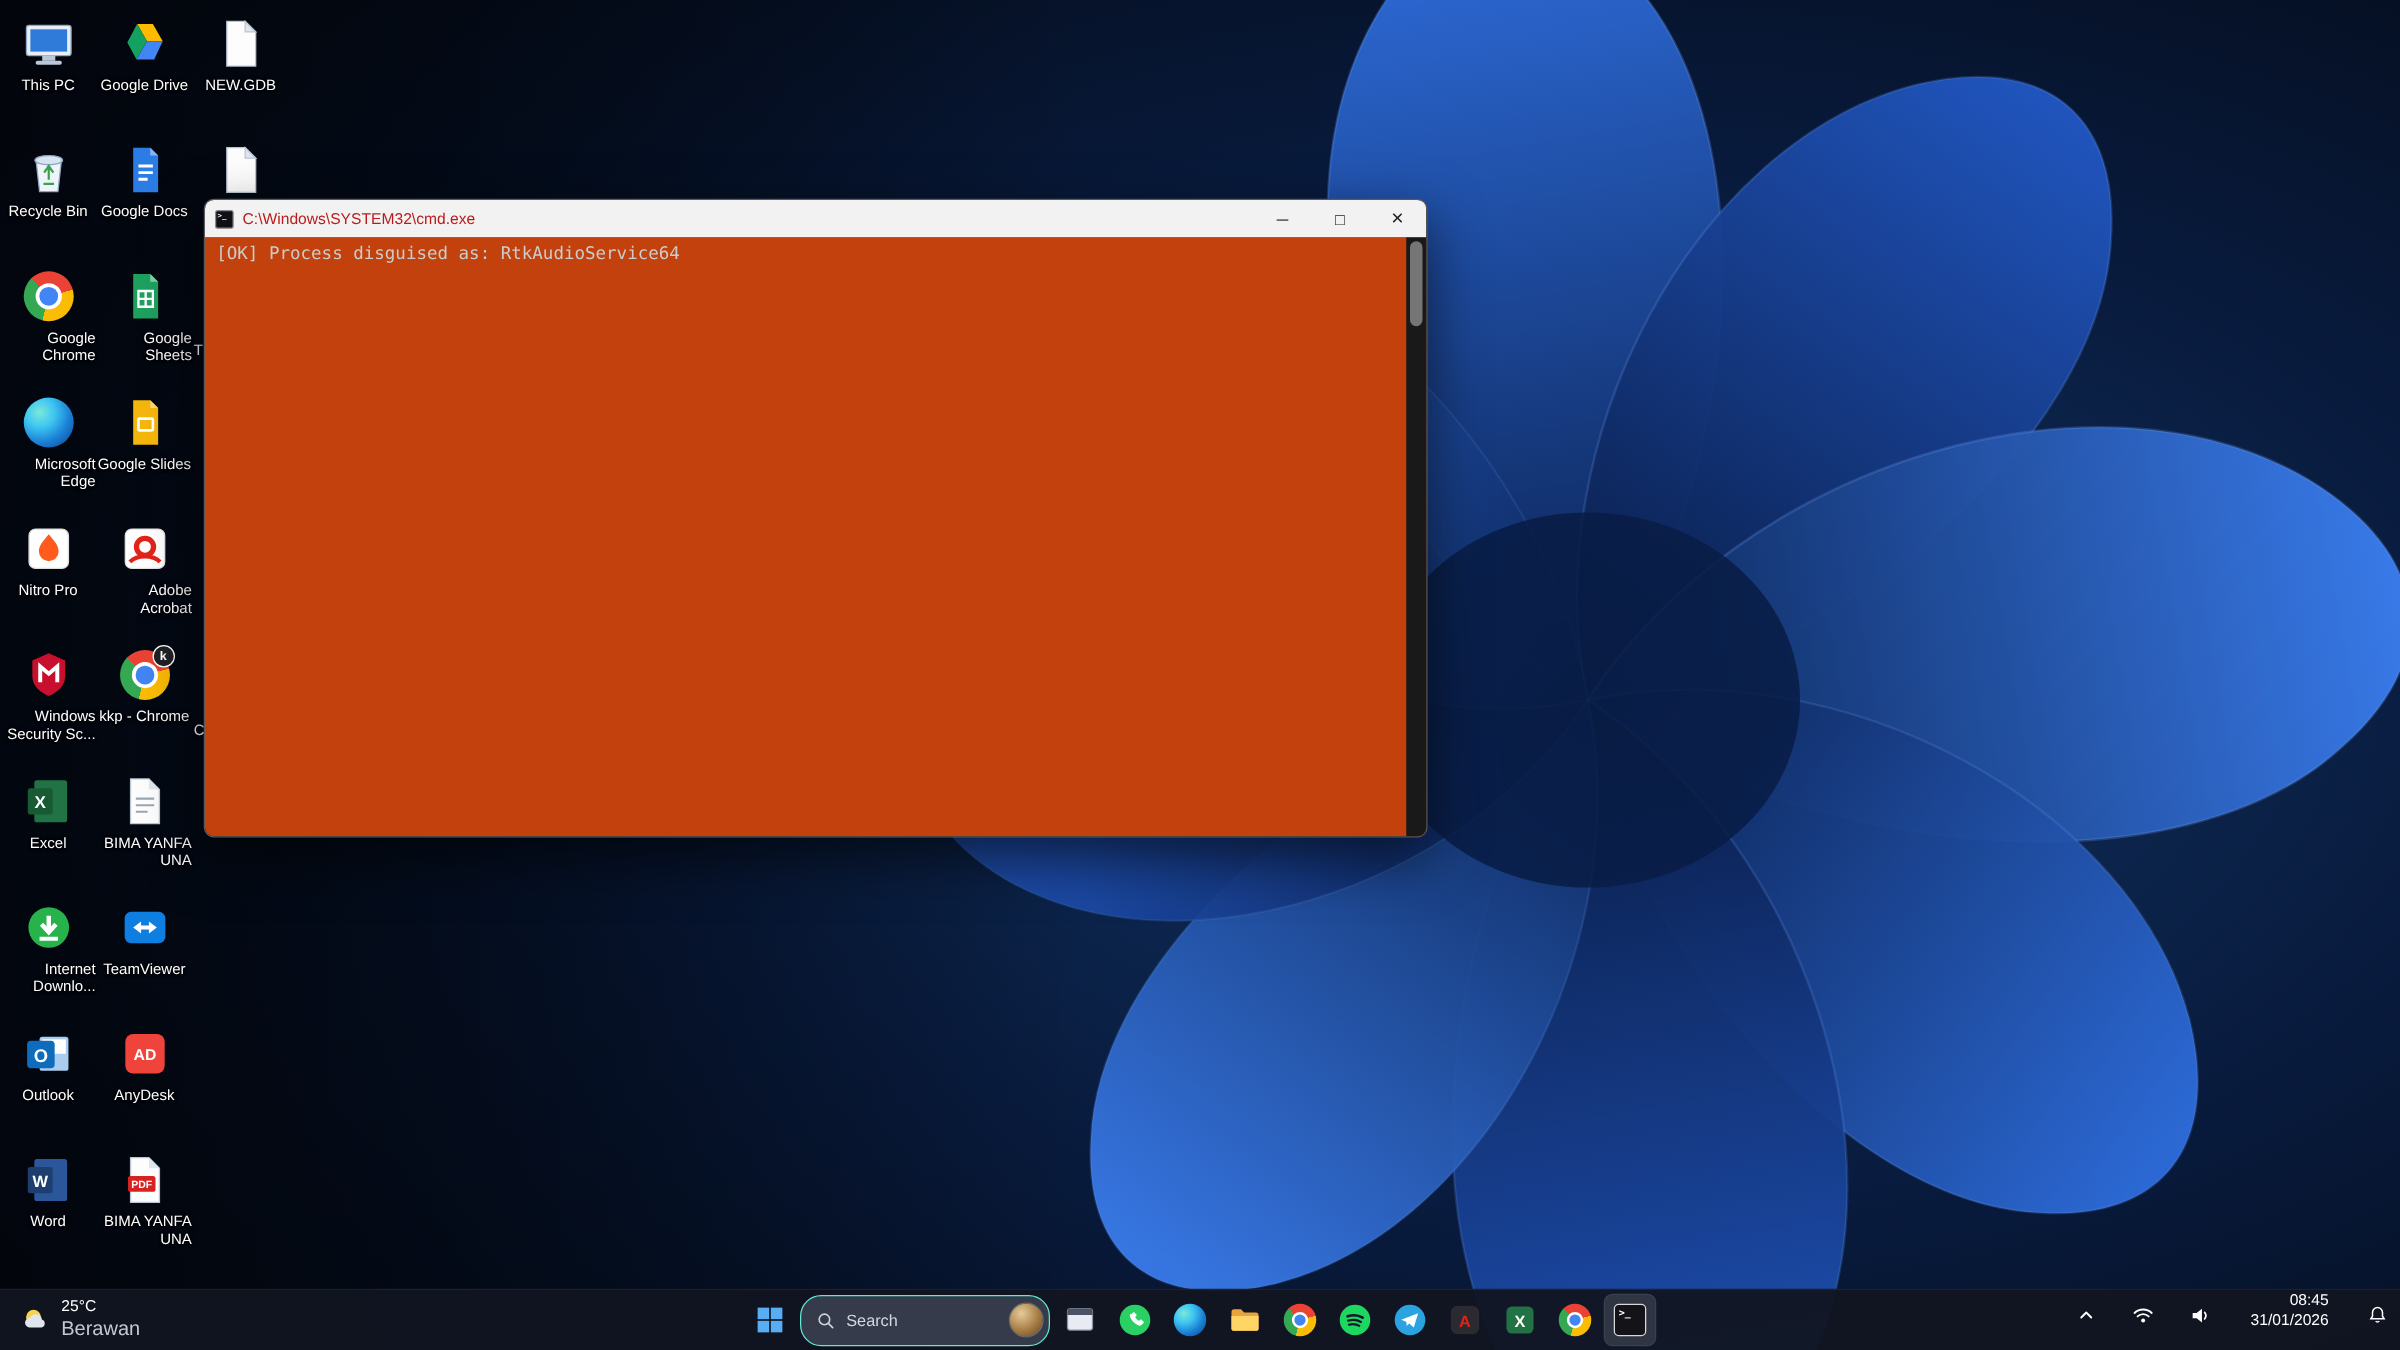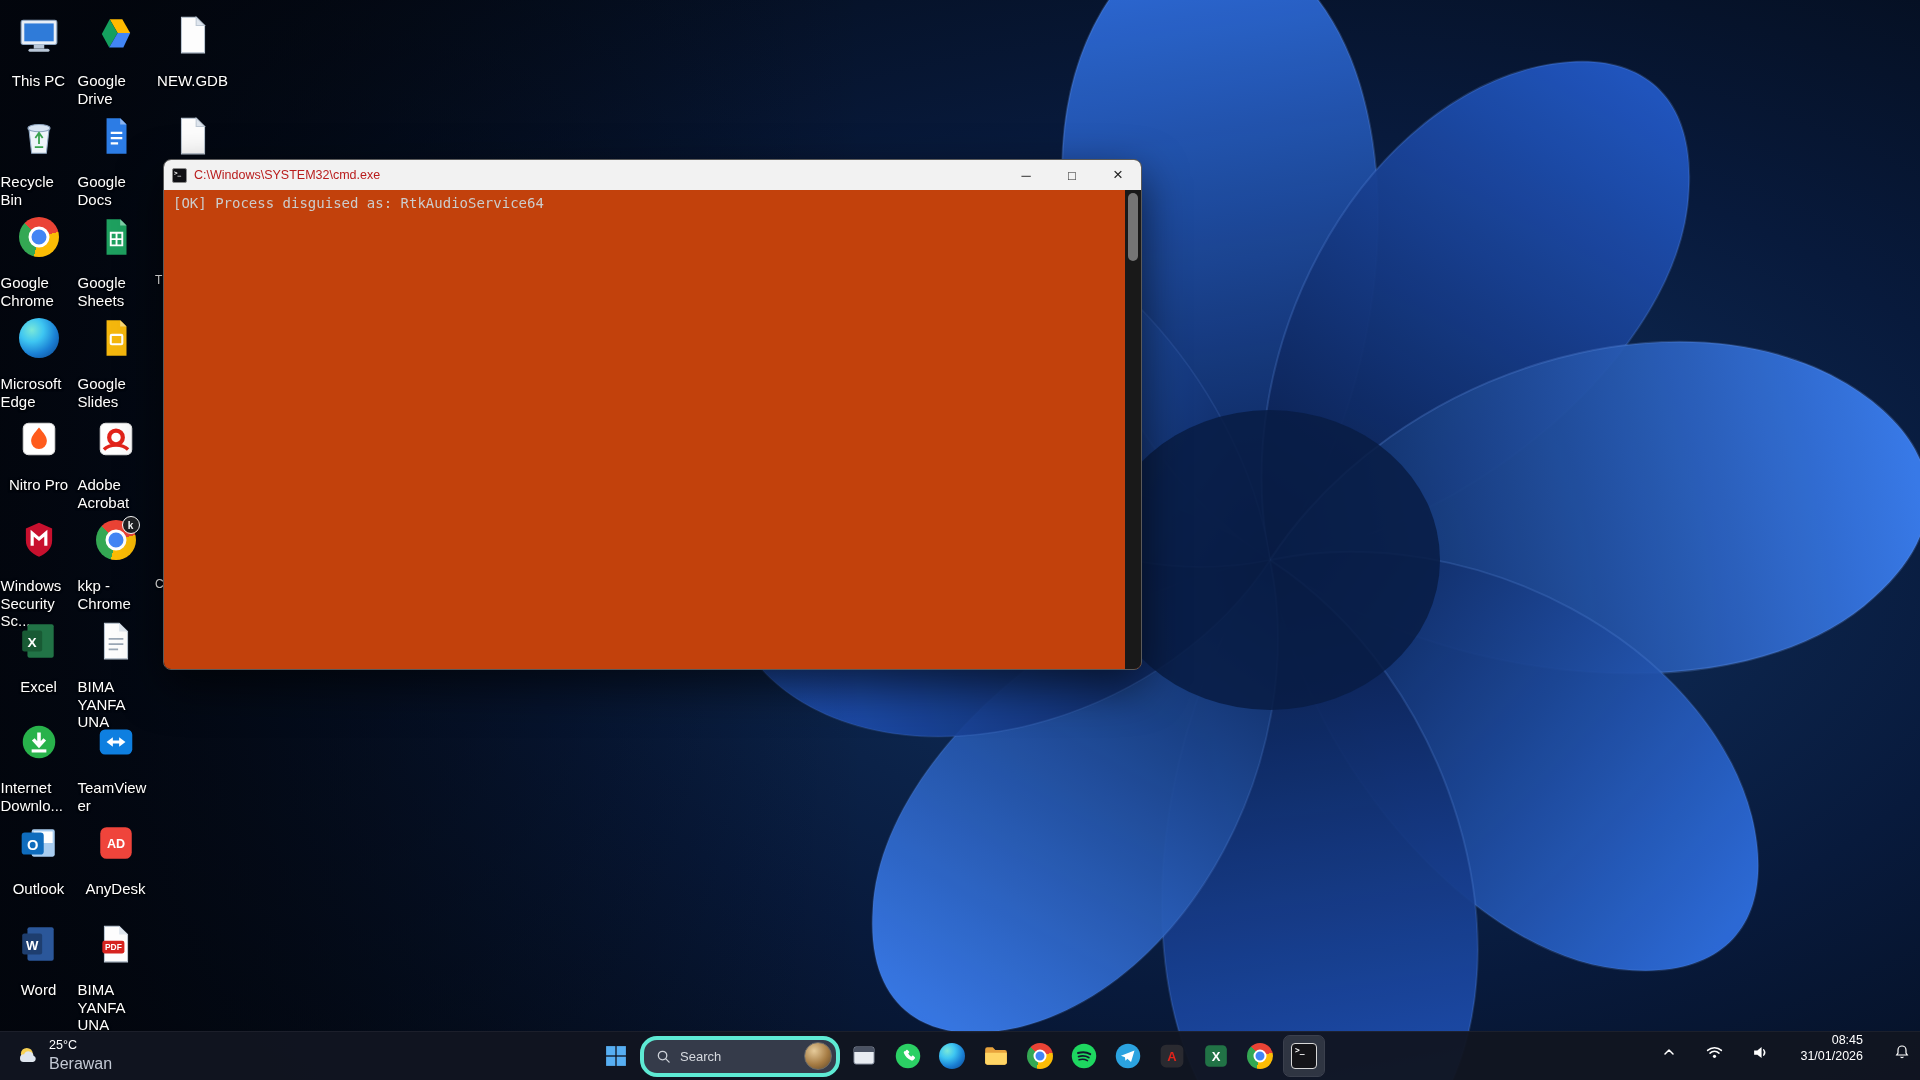--- a/index.html
+++ b/index.html
@@ -9,21 +9,21 @@
   svg text{font-family:"Liberation Sans",sans-serif}
 
   
   .wallpaper{position:absolute;inset:0;z-index:0}
 
   
   .dicon{position:absolute;width:77px;display:flex;flex-direction:column;align-items:center;
          padding-top:2px;z-index:2;cursor:default}
   .dicon .ig{width:46px;height:46px;display:flex;align-items:center;justify-content:center;position:relative}
   .ig svg{width:42px;height:42px;display:block}
-  .dlabel{margin-top:14px;font-size:15px;line-height:1.18;color:#fff;text-align:left;
+  .dlabel{margin-top:3px;font-size:12px;line-height:1.18;color:#fff;text-align:right;
           text-shadow:0 1px 2px rgba(0,0,0,.95),0 0 3px rgba(0,0,0,.8);max-width:76px;word-wrap:break-word}
   .partial{position:absolute;font-size:12px;color:#fff;text-shadow:0 1px 2px #000;z-index:2}
 
   .ball{width:40px;height:40px;border-radius:50%;position:relative;display:inline-block}
   .chrome{background:conic-gradient(from -45deg,#ea4335 0 120deg,#fbbc05 0 240deg,#34a853 0 360deg)}
   .chrome::after{content:"";position:absolute;left:50%;top:50%;width:15px;height:15px;
      transform:translate(-50%,-50%);background:#4285f4;border:3.5px solid #fff;border-radius:50%}
   .edgeball{background:radial-gradient(circle at 32% 30%,#7be8d8 0%,#3ec6f2 30%,#1a7fd4 62%,#0c3f85 100%)}
   .ball.sm{width:26px;height:26px}
   .chrome.sm::after{width:9px;height:9px;border-width:2.5px}
@@ -56,21 +56,21 @@
   .weather{position:absolute;left:8px;height:44px;display:flex;align-items:center;gap:7px;
            padding:0 8px;border-radius:6px}
   .wtxt{display:flex;flex-direction:column;justify-content:center;line-height:1.25}
   .wtemp{font-size:12.5px;color:#fff}
   .wcond{font-size:16px;color:#c3c9d4}
   .center{position:absolute;left:50%;transform:translateX(-50%);height:100%;
           display:flex;align-items:center;gap:4px}
   .tb-btn{width:40px;height:40px;border-radius:6px;display:flex;align-items:center;
           justify-content:center;position:relative;box-sizing:border-box}
   .tb-btn.active{background:rgba(255,255,255,.13);outline:1px solid rgba(255,255,255,.18)}
-  .searchbox{width:200px;height:41px;border-radius:17px;background:#353b4a;border:4px solid #5eead4;
+  .searchbox{width:200px;height:41px;border-radius:17px;background:#353b4a;border:1px solid #5eead4;
              display:flex;align-items:center;gap:9px;padding:0 4px 0 12px;box-sizing:border-box}
   .searchtext{flex:1;font-size:13px;color:#d6d9df}
   .searchimg{width:26px;height:26px;border-radius:50%;border:1px solid #6a6a6a;
              background:radial-gradient(circle at 35% 30%,#e6cb9a,#a67c44 55%,#5c4426)}
   .tbcmd{width:26px;height:26px;background:#141418;border:1px solid #d8d8d8;border-radius:4px;
          box-sizing:border-box;display:flex;align-items:flex-start;padding:3px}
   .tbcmd i{font-style:normal;color:#fff;font:bold 8px "DejaVu Sans Mono",monospace;line-height:1}
   .tray{position:absolute;right:4px;height:100%;display:flex;align-items:flex-start;gap:17px}
   .trbtn{height:40px;padding:0 6px;display:flex;align-items:center;justify-content:center;border-radius:4px}
   .clock{display:flex;flex-direction:column;align-items:flex-end;justify-content:center;

